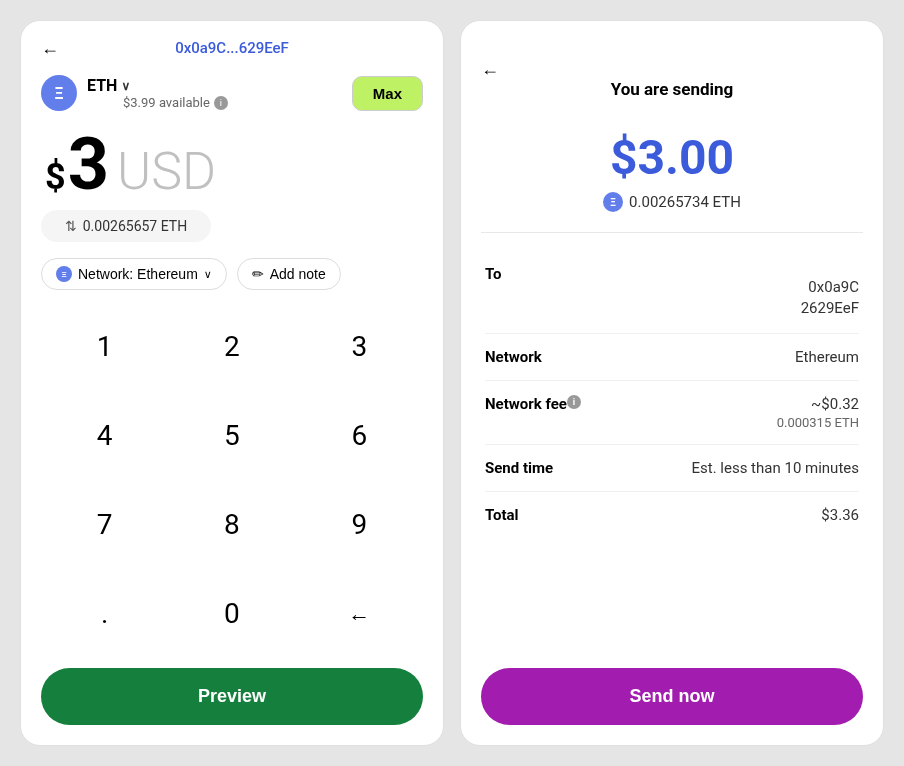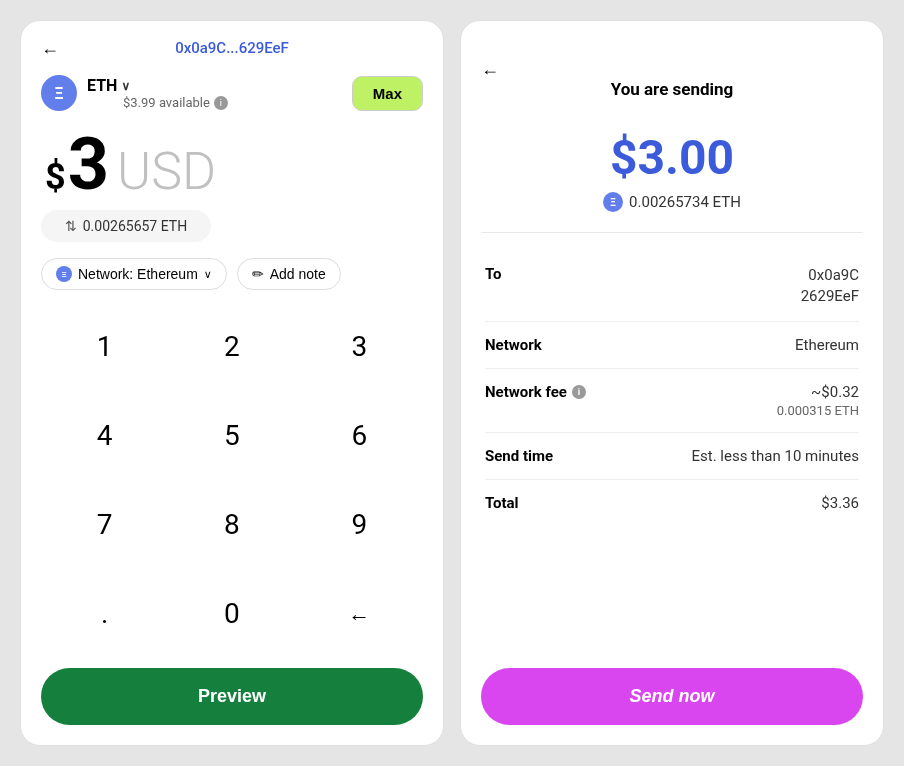--- a/index.html
+++ b/index.html
@@ -316,53 +316,51 @@
     .detail-label {
       font-size: 15px;
       font-weight: 700;
       color: #000;
     }
     .detail-label-sub {
       font-size: 15px;
       font-weight: 700;
       color: #000;
       display: flex;
-      align-items: center;
-      gap: 5px;
     }
     .detail-value {
       font-size: 15px;
       color: #333;
       text-align: right;
     }
     .detail-value .sub-value {
       display: block;
       font-size: 13px;
       color: #666;
       margin-top: 2px;
     }
     .to-address {
       text-align: right;
       font-size: 15px;
       color: #333;
       line-height: 1.4;
+      margin-top: 12px;
     }
 
     .send-btn {
       margin: 10px 20px 20px;
-      background: #d946ef;
+      background: #a21caf;
       color: white;
       border: none;
       border-radius: 30px;
       padding: 18px;
       font-size: 18px;
       font-weight: 600;
       cursor: pointer;
       width: calc(100% - 40px);
-      font-style: italic;
     }
   </style>
 </head>
 <body>
 
 <div class="container">
 
   <div class="panel left-panel">
 
     <div class="header">

